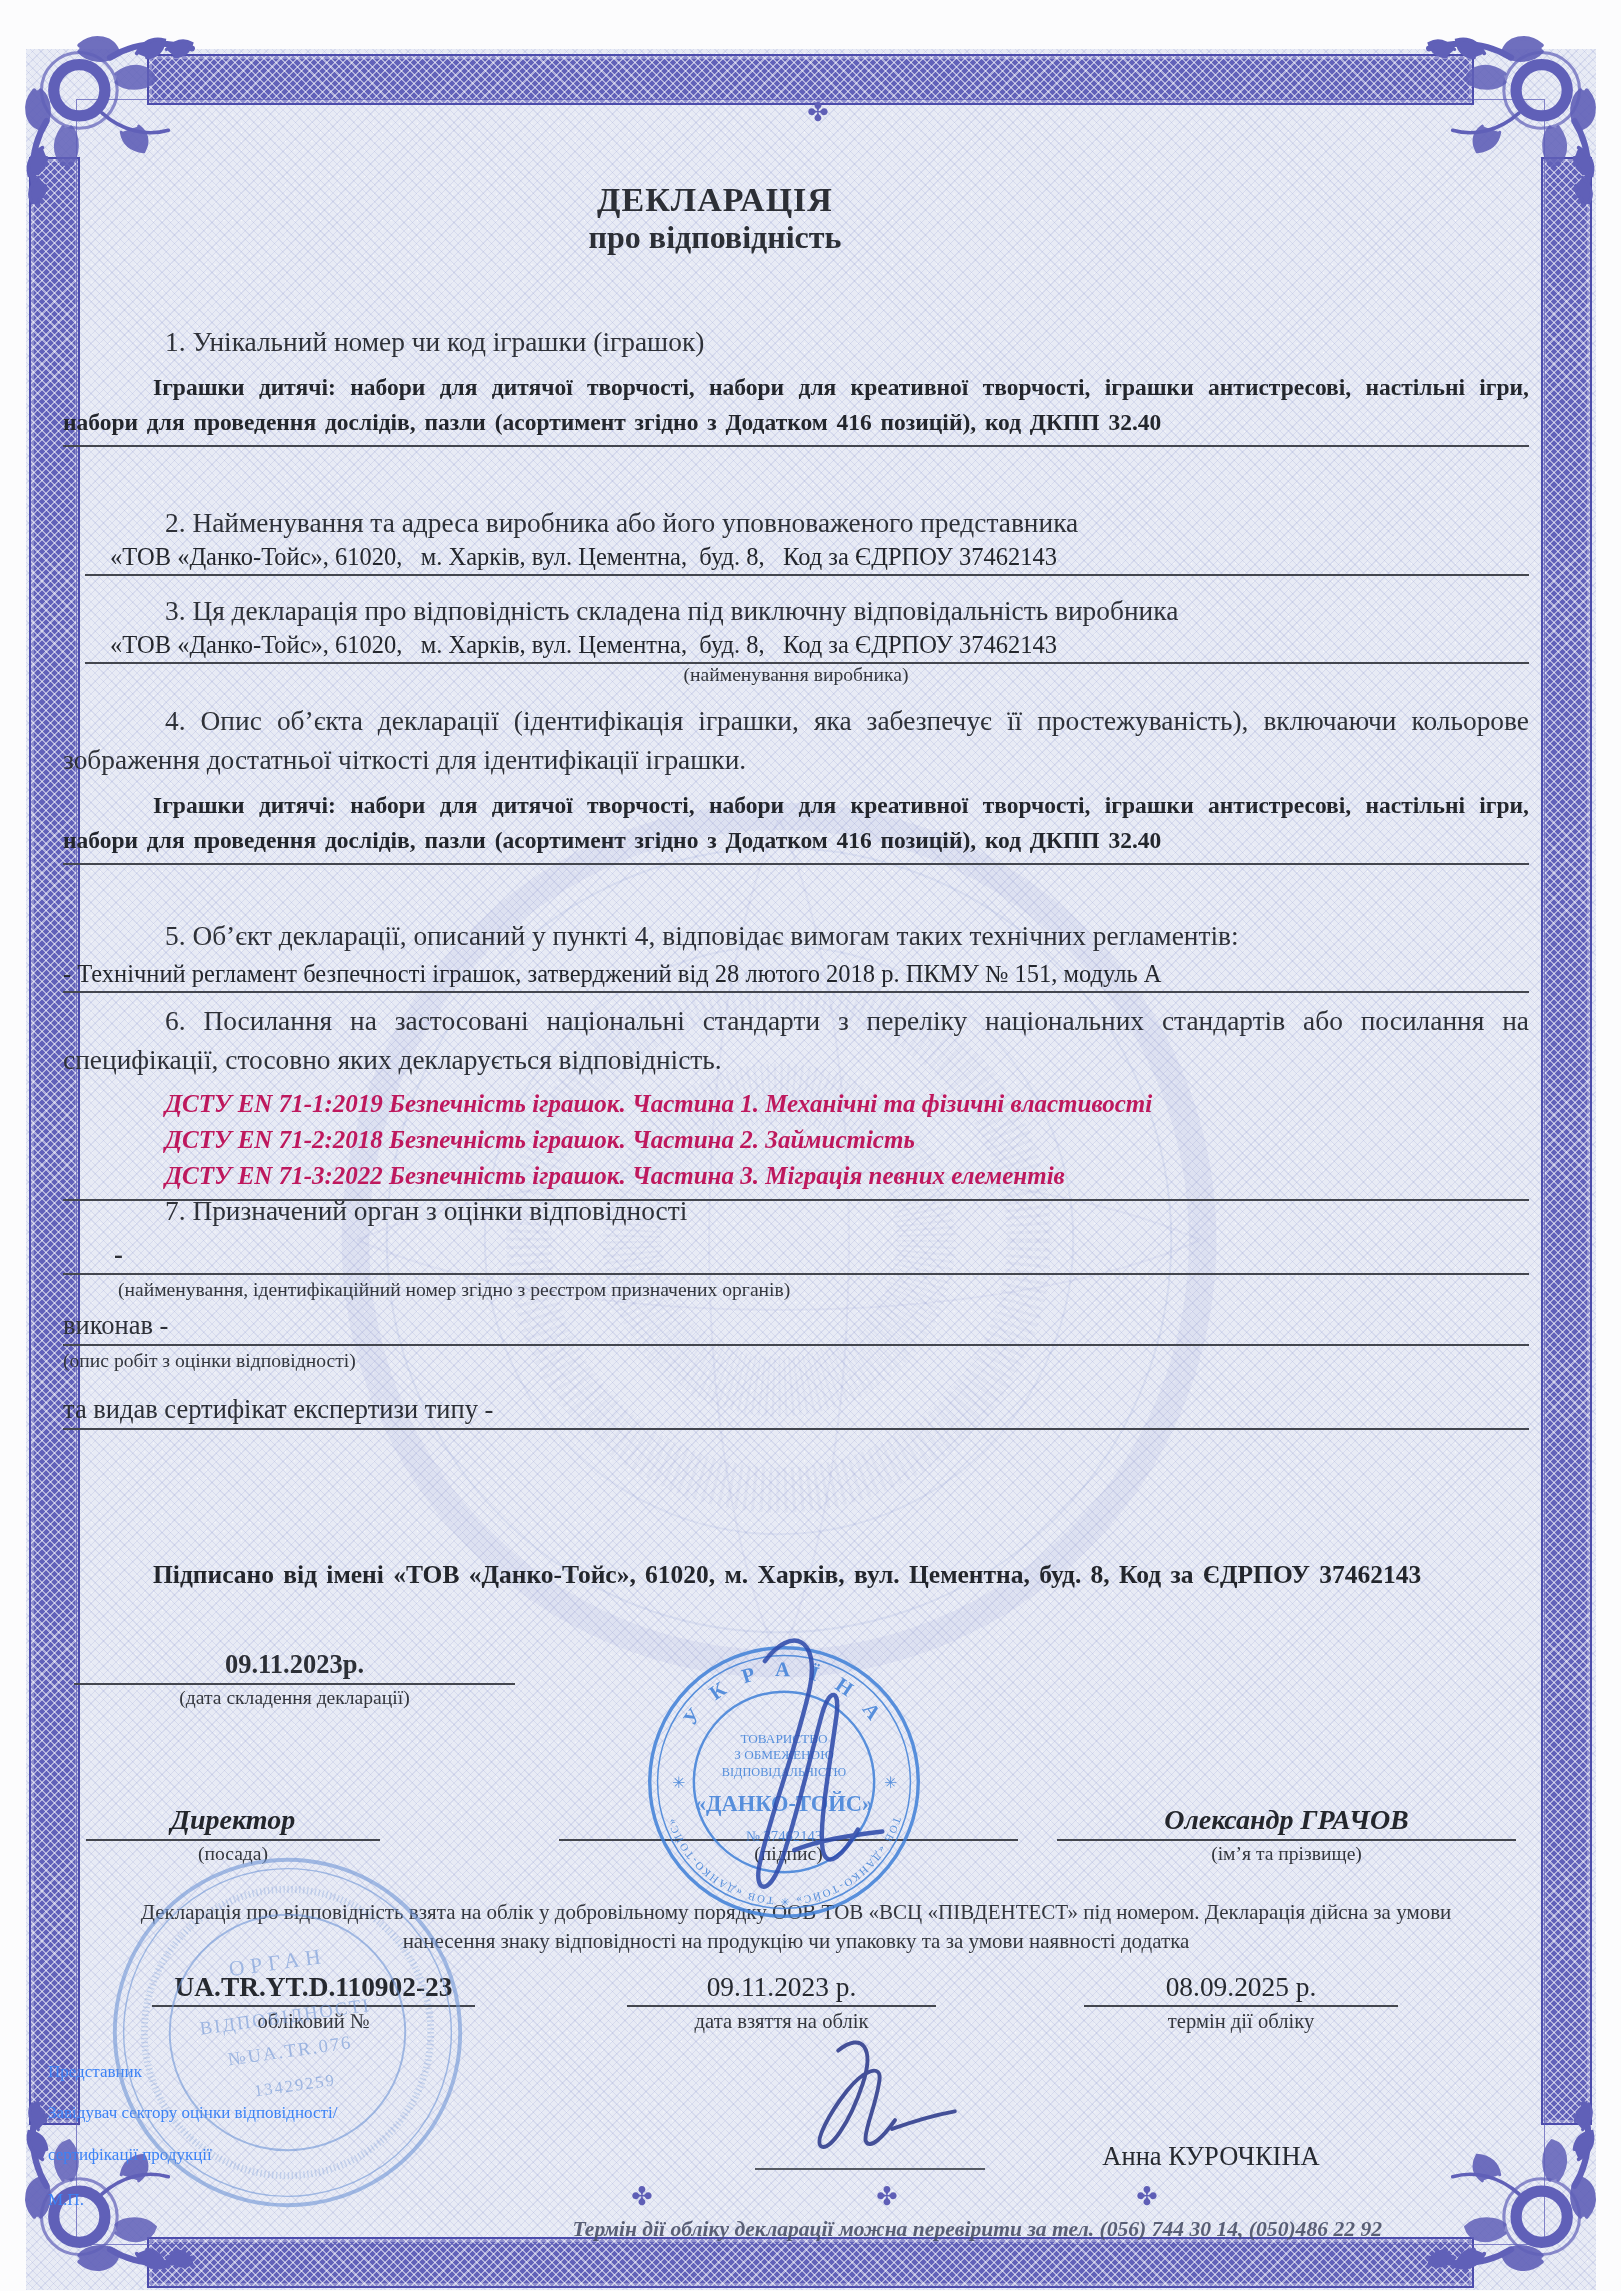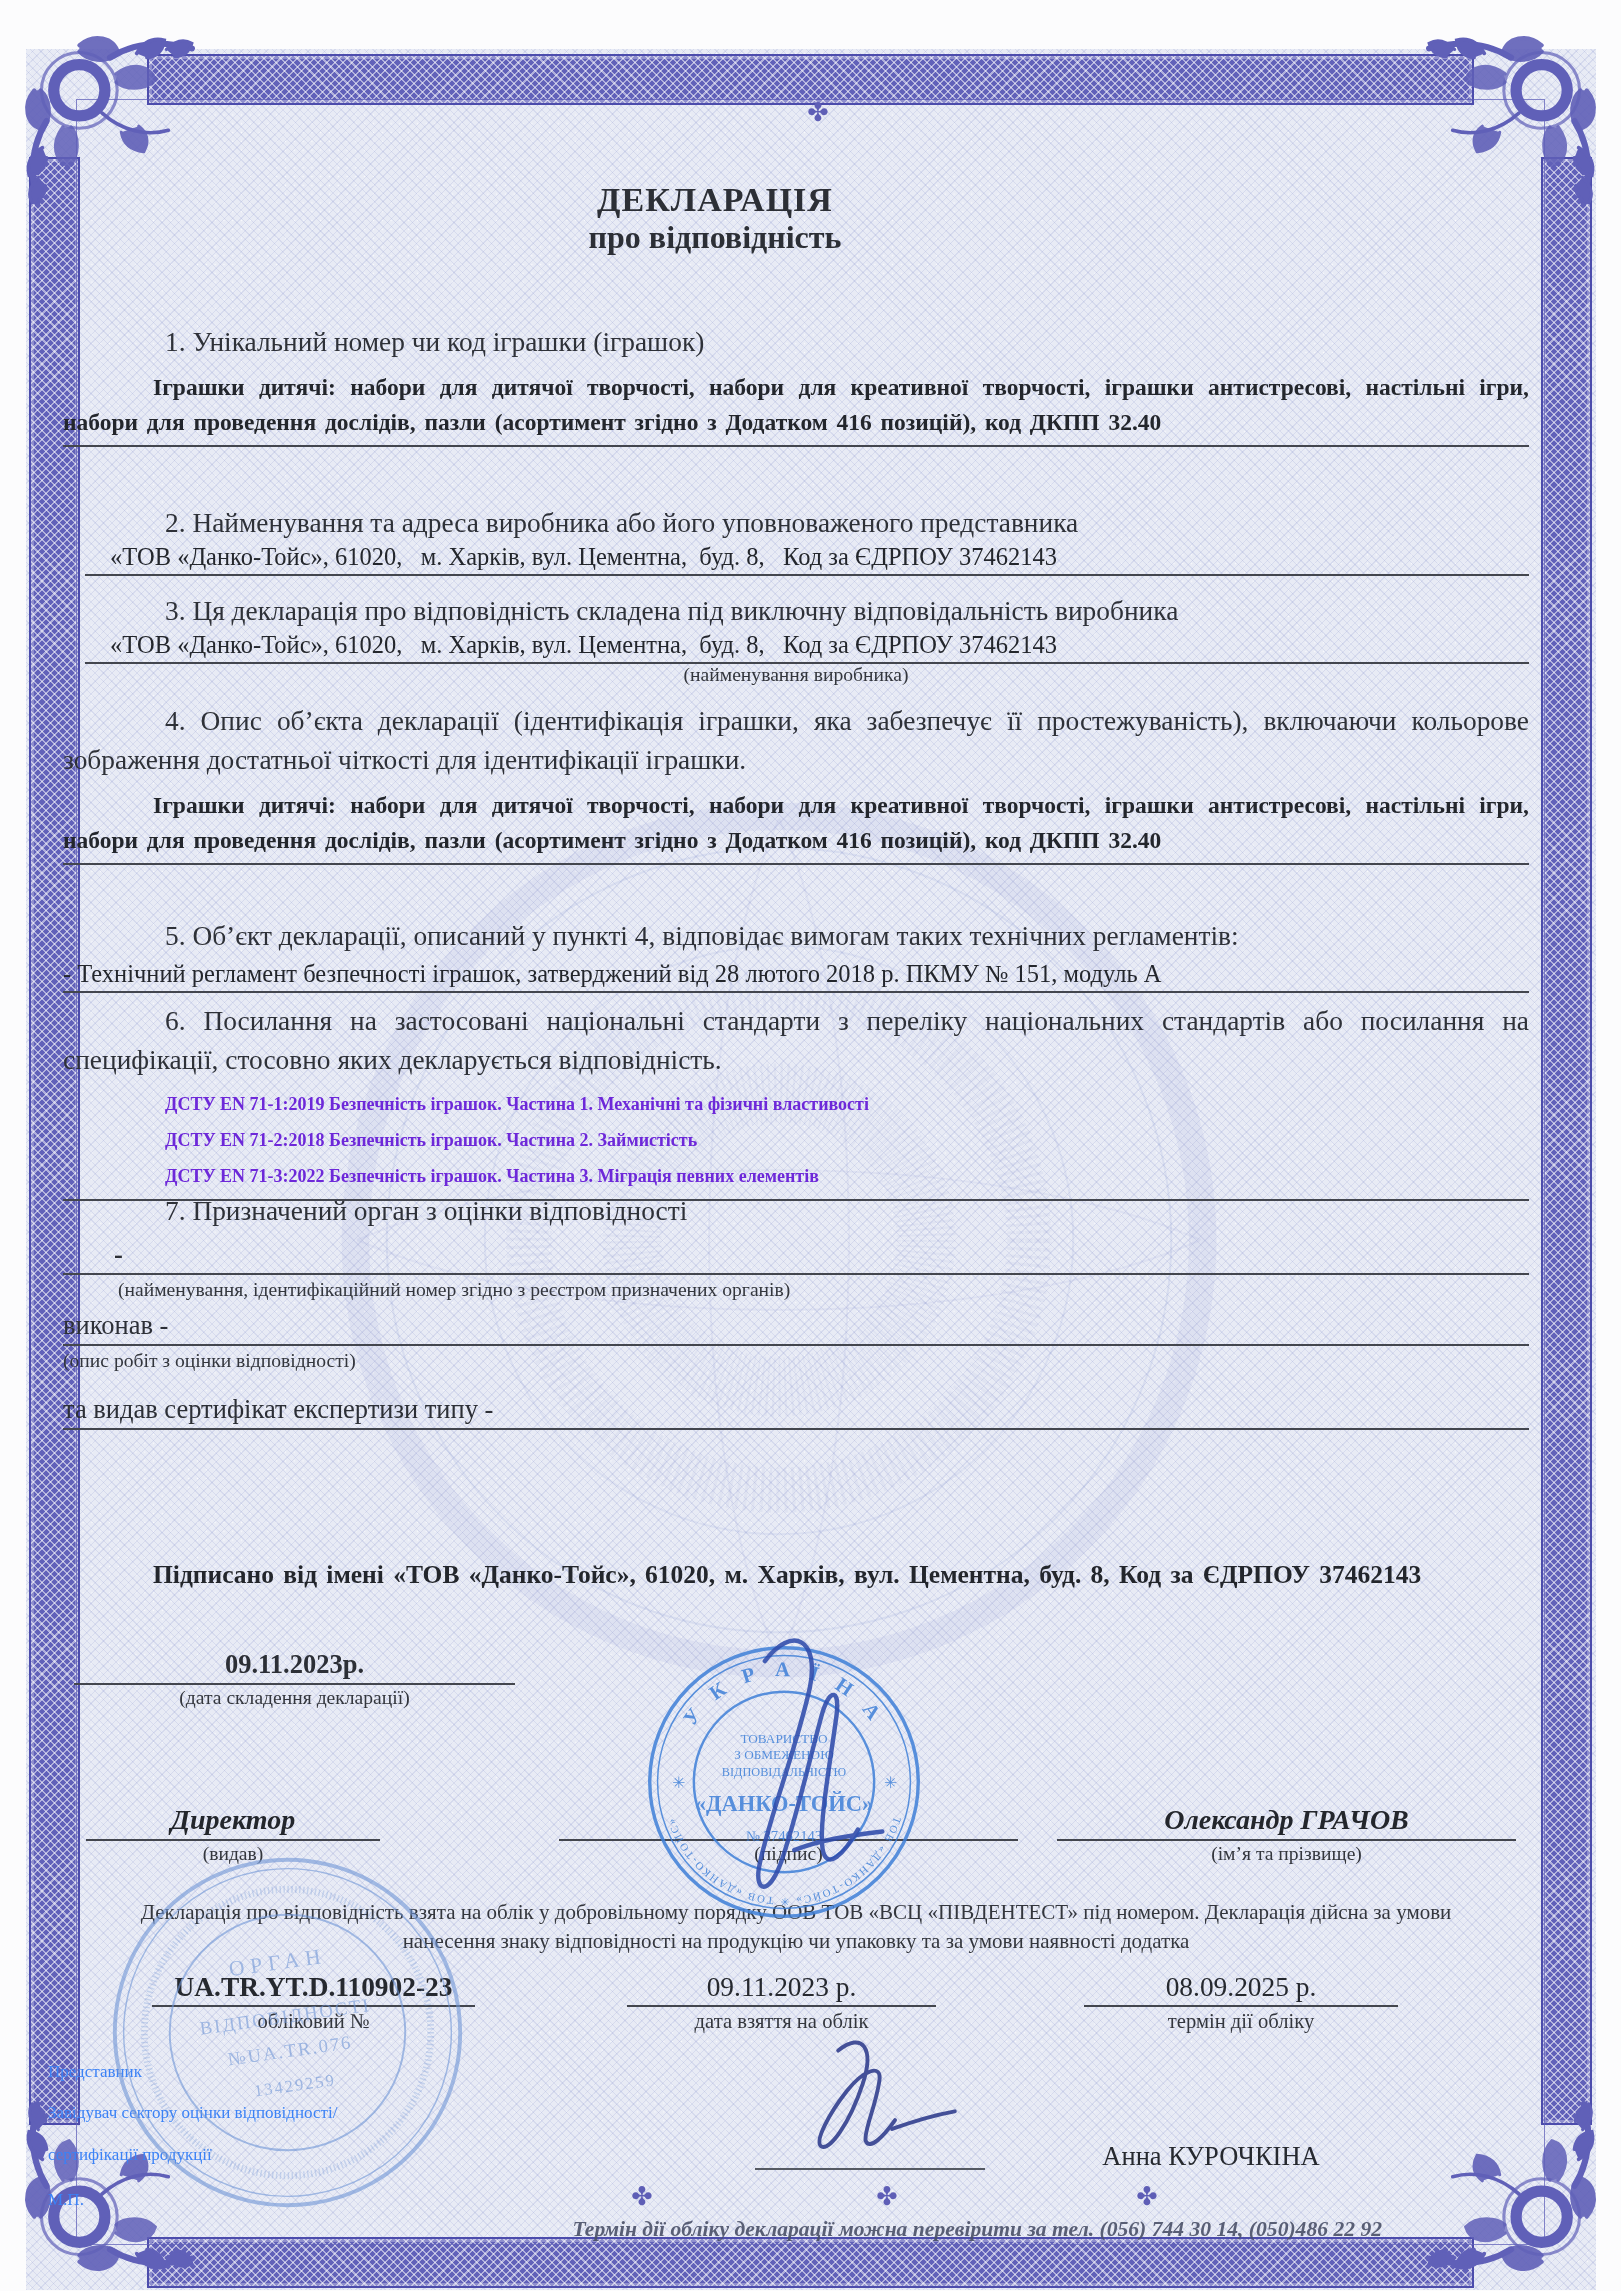--- a/index.html
+++ b/index.html
@@ -36,21 +36,21 @@
   
   .blk{position:absolute;left:63px;width:1466px;}
   .h{font-size:27.4px;line-height:39px;color:#2e3138;}
   .indent{text-indent:102px;}
   .just{text-align:justify;}
   .bpar{font-size:23.5px;font-weight:bold;line-height:35px;text-align:justify;
         text-indent:90px;color:#23262c;word-spacing:2.9px;}
   .rule{border-top:2.5px solid #43464e;margin-top:4.9px;}
   .ul-line{border-bottom:2.5px solid #43464e;padding-bottom:2.9px;}
   .val{font-size:24.5px;font-weight:normal;color:#23262c;padding-left:25.5px;white-space:pre-wrap;}
-  .std{font-size:18px;font-weight:bold;line-height:36px;color:#6d28d9;padding-left:102px;}
+  .std{font-size:25px;font-weight:bold;line-height:36px;color:#be185d;padding-left:102px;font-style:italic;}
   .cap{font-size:19.6px;color:#33363d;}
   .center{text-align:center;}
   .pre{white-space:pre-wrap;}
   .sigcol{position:absolute;}
   .sigval{font-size:28px;font-weight:bold;font-style:italic;text-align:center;
           line-height:39px;border-bottom:2.5px solid #43464e;color:#23262c;}
   .reccol{position:absolute;text-align:center;}
   .recval{font-size:27.4px;line-height:35px;border-bottom:2.5px solid #43464e;color:#26292f;}
   .note{font-size:21px;line-height:29px;text-align:center;color:#33363d;}
   .lab{position:absolute;left:48px;font-size:17px;color:#3b82f6;}
@@ -181,21 +181,21 @@
 
   <div class="blk bpar" style="top:1555px;font-size:25.5px;line-height:39px;font-weight:bold">Підписано від імені «ТОВ «Данко-Тойс», 61020,   м. Харків, вул. Цементна,  буд. 8,   Код за ЄДРПОУ 37462143</div>
 
   <div style="position:absolute;left:74px;top:1649px;width:441px;text-align:center">
     <div class="ul-line" style="font-size:26.5px;font-weight:bold">09.11.2023р.</div>
     <div class="cap" style="margin-top:2px">(дата складення декларації)</div>
   </div>
 
   <div class="sigcol" style="left:86px;top:1800px;width:294px">
     <div class="sigval">Директор</div>
-    <div class="cap center" style="margin-top:2px">(видав)</div>
+    <div class="cap center" style="margin-top:2px">(посада)</div>
   </div>
   <div class="sigcol" style="left:559px;top:1800px;width:459px">
     <div style="height:39px;border-bottom:2.5px solid #43464e"></div>
     <div class="cap center" style="margin-top:2px">(підпис)</div>
   </div>
   <div class="sigcol" style="left:1057px;top:1800px;width:459px">
     <div class="sigval">Олександр ГРАЧОВ</div>
     <div class="cap center" style="margin-top:2px">(ім’я та прізвище)</div>
   </div>
 

